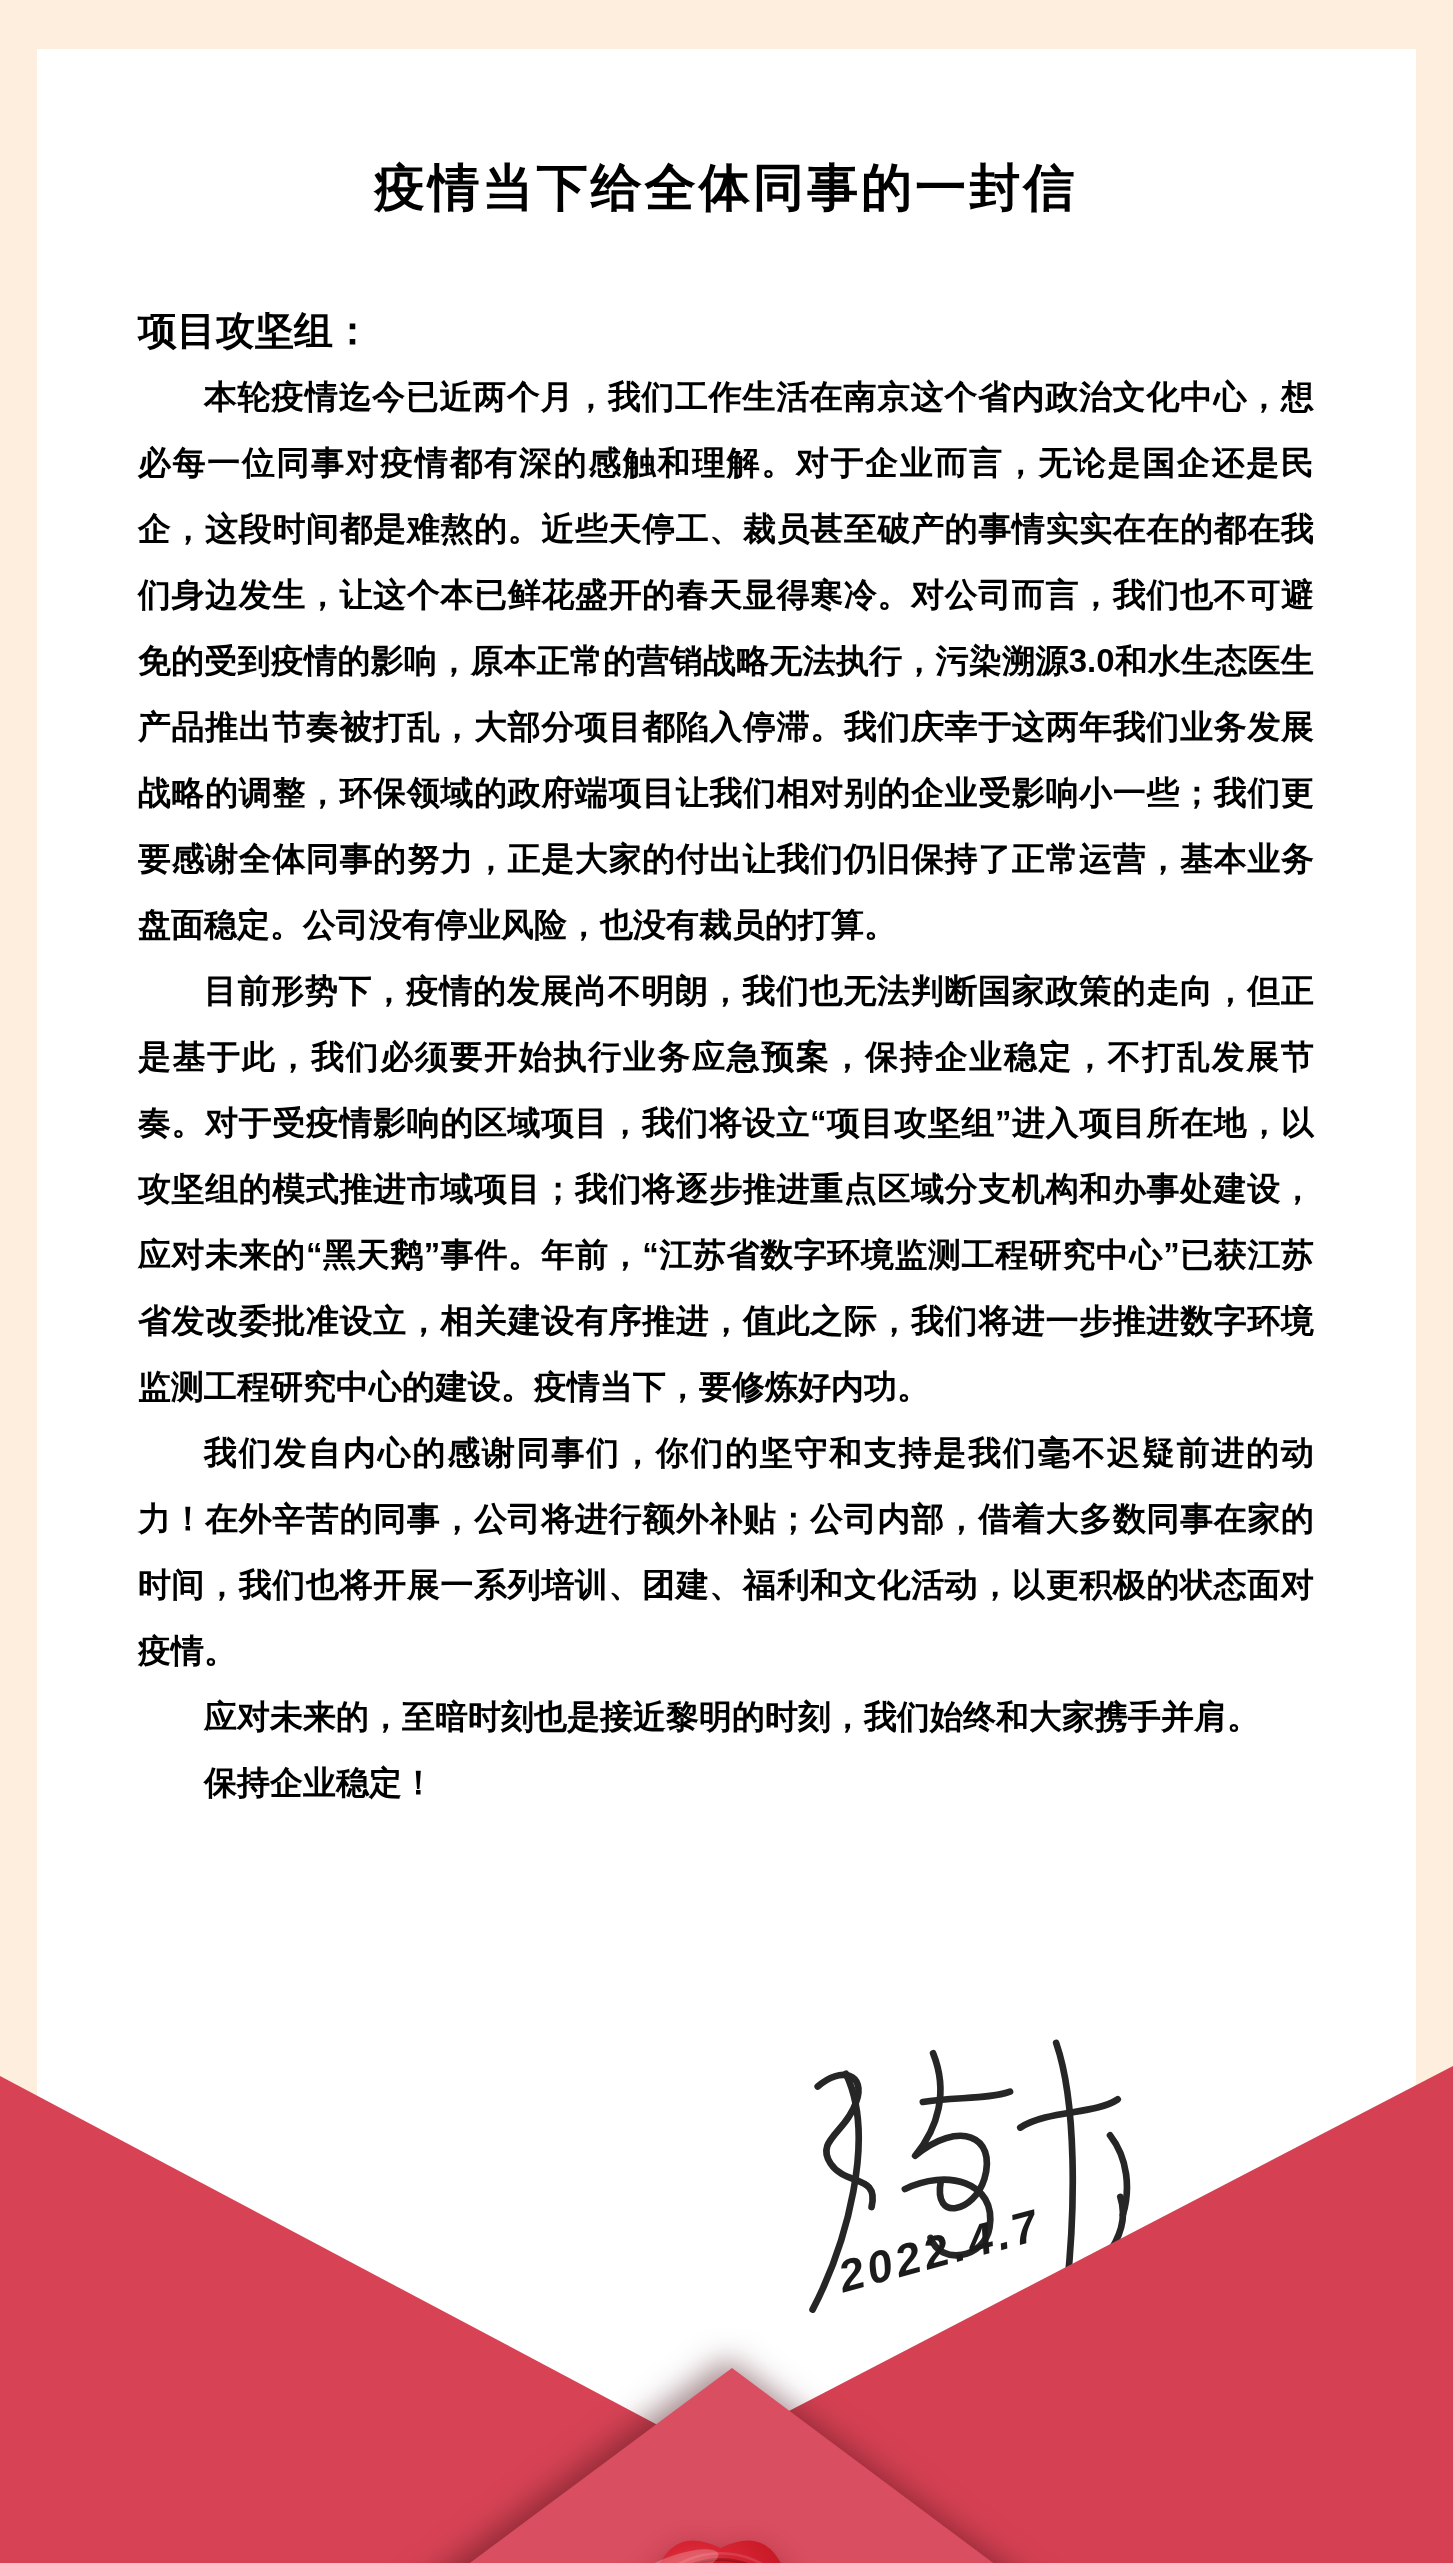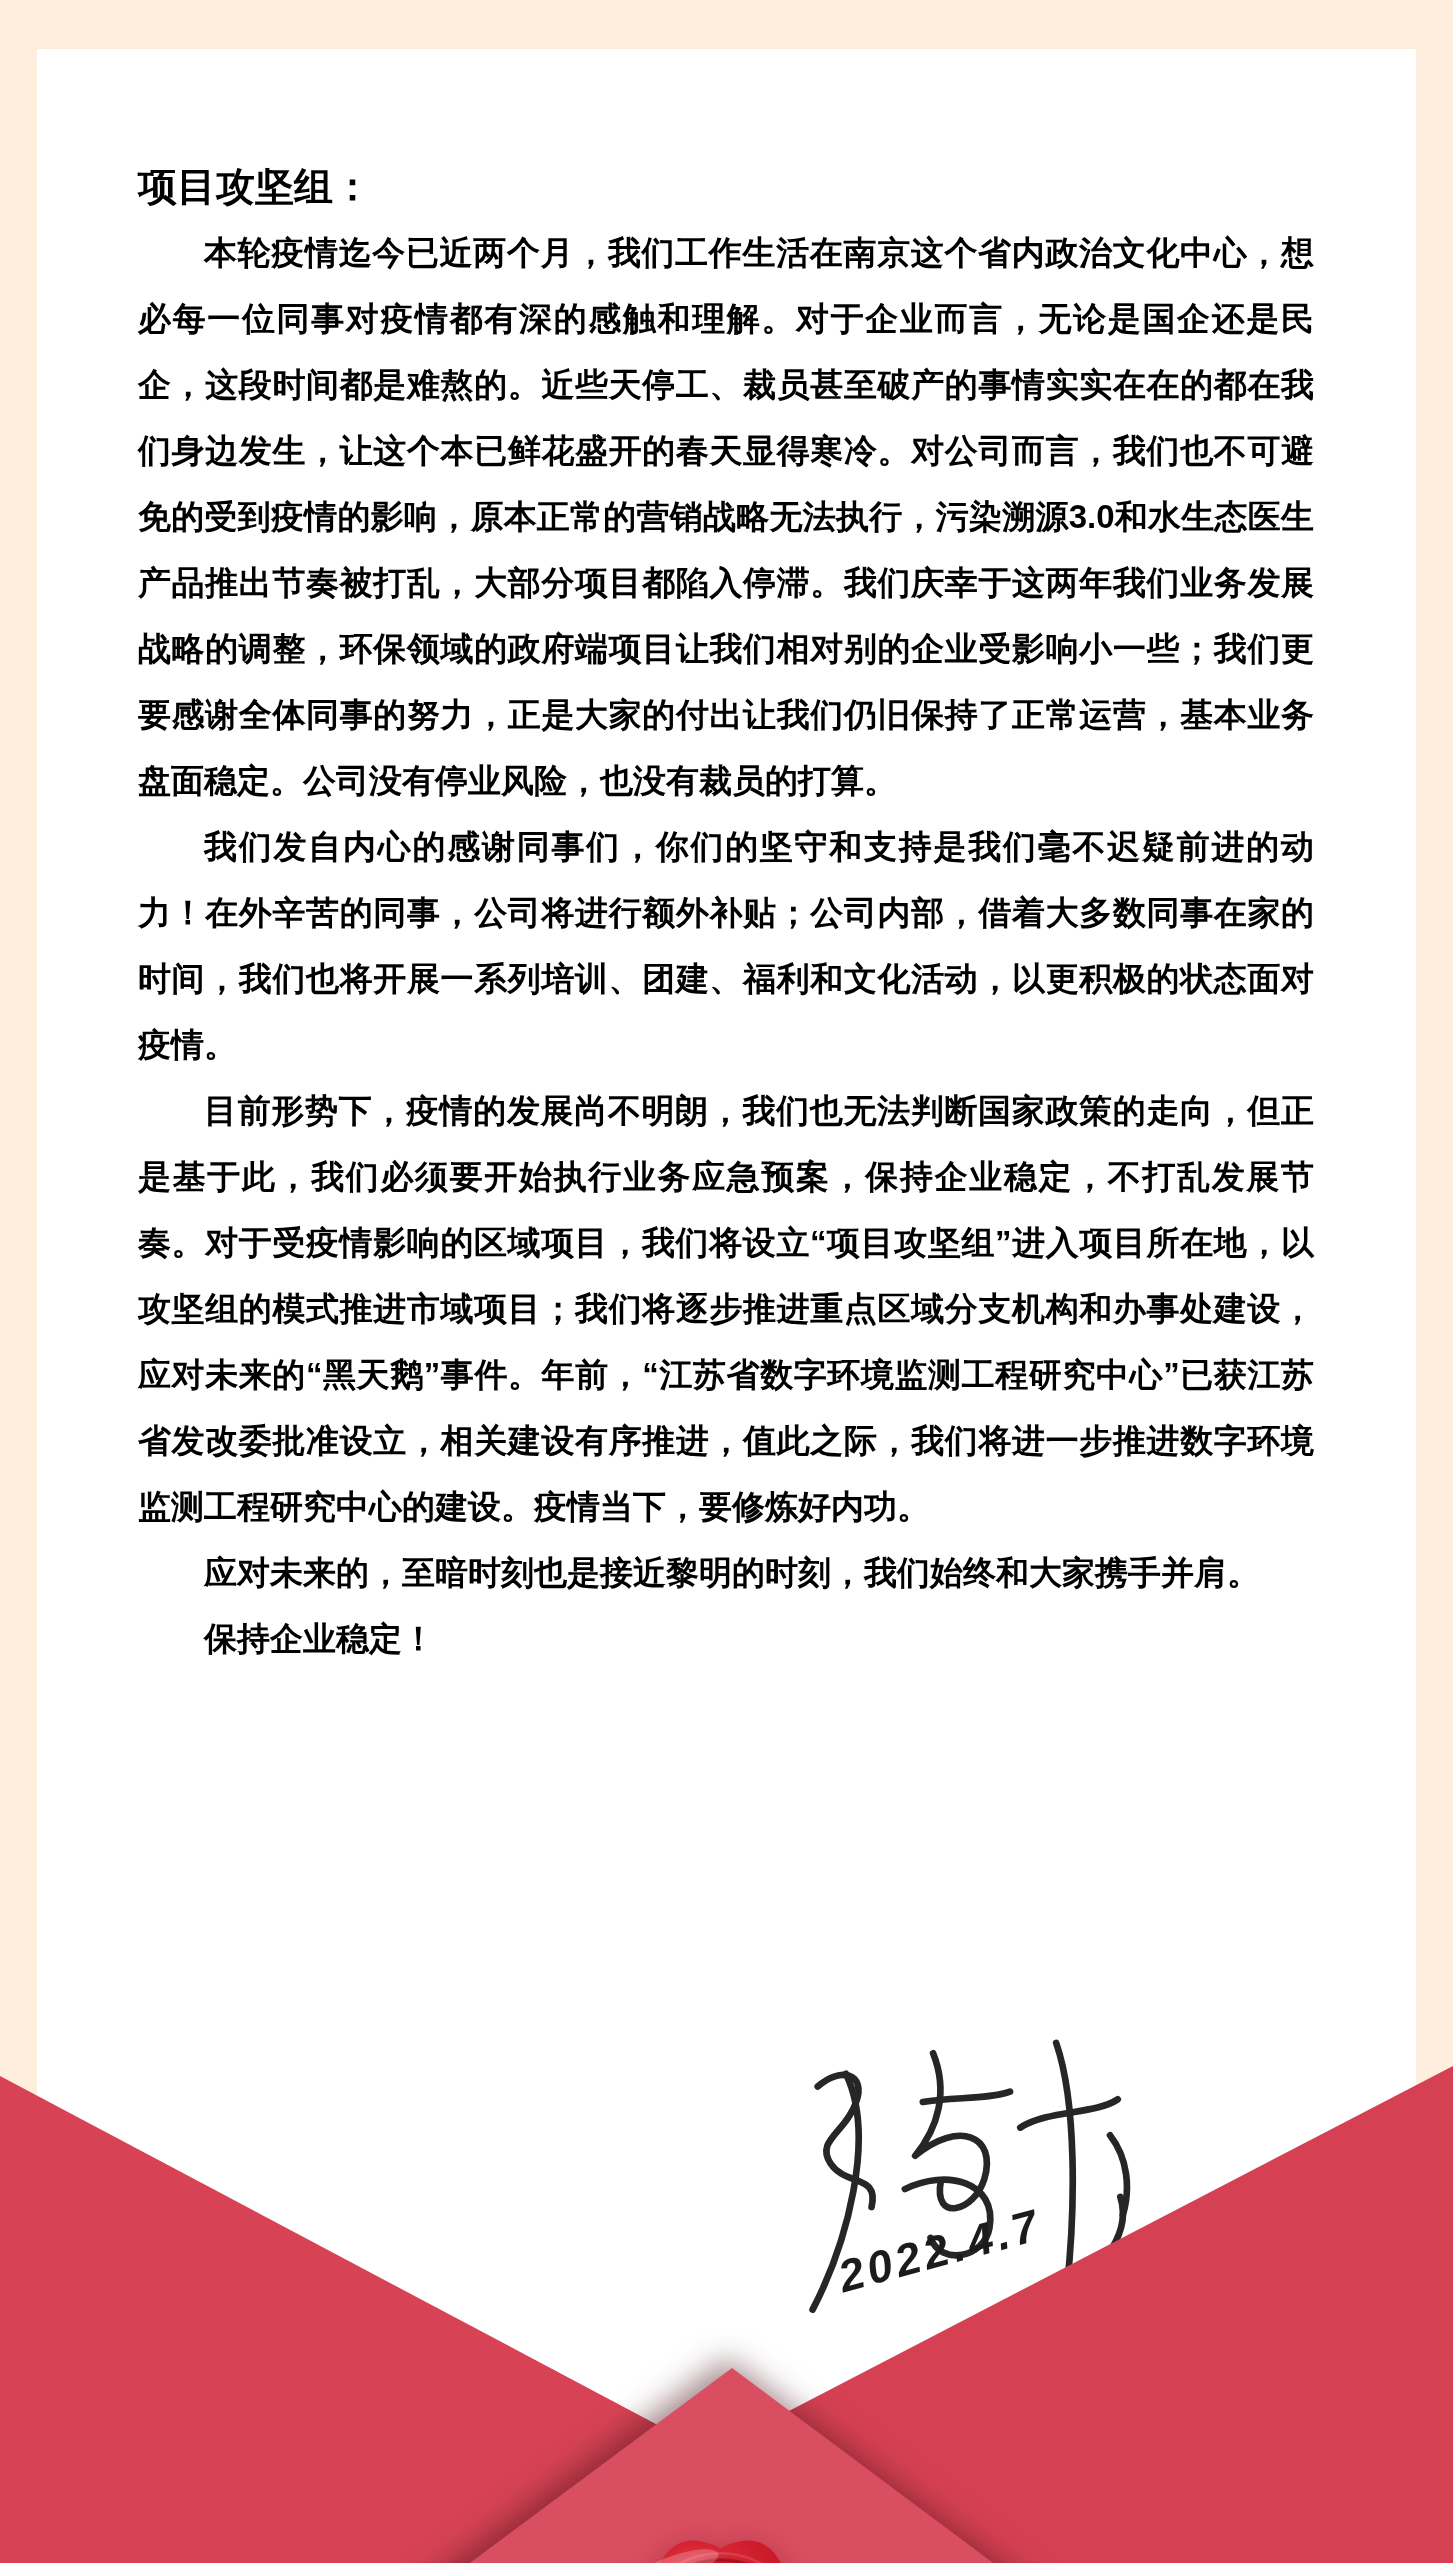--- a/index.html
+++ b/index.html
@@ -58,28 +58,29 @@
     position:absolute;left:600px;top:2520px;width:241px;height:241px;
     filter:drop-shadow(0 7.2px 13.3px rgba(90,8,16,0.40));
   }
 </style>
 </head>
 <body>
 
 <div class="paper"></div>
 
 <div class="letter">
+  <h1 class="title">疫情当下给全体同事的一封信</h1>
   <p class="salutation">项目攻坚组：</p>
   <div>
 
       <p class="para">本轮疫情迄今已近两个月，我们工作生活在南京这个省内政治文化中心，想必每一位同事对疫情都有深的感触和理解。对于企业而言，无论是国企还是民企，这段时间都是难熬的。近些天停工、裁员甚至破产的事情实实在在的都在我们身边发生，让这个本已鲜花盛开的春天显得寒冷。对公司而言，我们也不可避免的受到疫情的影响，原本正常的营销战略无法执行，污染溯源3.0和水生态医生产品推出节奏被打乱，大部分项目都陷入停滞。我们庆幸于这两年我们业务发展战略的调整，环保领域的政府端项目让我们相对别的企业受影响小一些；我们更要感谢全体同事的努力，正是大家的付出让我们仍旧保持了正常运营，基本业务盘面稳定。公司没有停业风险，也没有裁员的打算。</p>
 
+      <p class="para">目前形势下，疫情的发展尚不明朗，我们也无法判断国家政策的走向，但正是基于此，我们必须要开始执行业务应急预案，保持企业稳定，不打乱发展节奏。对于受疫情影响的区域项目，我们将设立“项目攻坚组”进入项目所在地，以攻坚组的模式推进市域项目；我们将逐步推进重点区域分支机构和办事处建设，应对未来的“黑天鹅”事件。年前，“江苏省数字环境监测工程研究中心”已获江苏省发改委批准设立，相关建设有序推进，值此之际，我们将进一步推进数字环境监测工程研究中心的建设。疫情当下，要修炼好内功。</p>
+
       <p class="para">我们发自内心的感谢同事们，你们的坚守和支持是我们毫不迟疑前进的动力！在外辛苦的同事，公司将进行额外补贴；公司内部，借着大多数同事在家的时间，我们也将开展一系列培训、团建、福利和文化活动，以更积极的状态面对疫情。</p>
-
-      <p class="para">目前形势下，疫情的发展尚不明朗，我们也无法判断国家政策的走向，但正是基于此，我们必须要开始执行业务应急预案，保持企业稳定，不打乱发展节奏。对于受疫情影响的区域项目，我们将设立“项目攻坚组”进入项目所在地，以攻坚组的模式推进市域项目；我们将逐步推进重点区域分支机构和办事处建设，应对未来的“黑天鹅”事件。年前，“江苏省数字环境监测工程研究中心”已获江苏省发改委批准设立，相关建设有序推进，值此之际，我们将进一步推进数字环境监测工程研究中心的建设。疫情当下，要修炼好内功。</p>
 
       <p class="para">应对未来的，至暗时刻也是接近黎明的时刻，我们始终和大家携手并肩。</p>
 
       <p class="para">保持企业稳定！</p>
     </div>
 </div>
 
 <div class="signature">
   <svg width="400" height="318" viewBox="0 0 780 620">
     <g fill="none" stroke="#161616" stroke-width="13" stroke-linecap="round" stroke-linejoin="round" opacity="0.93">

